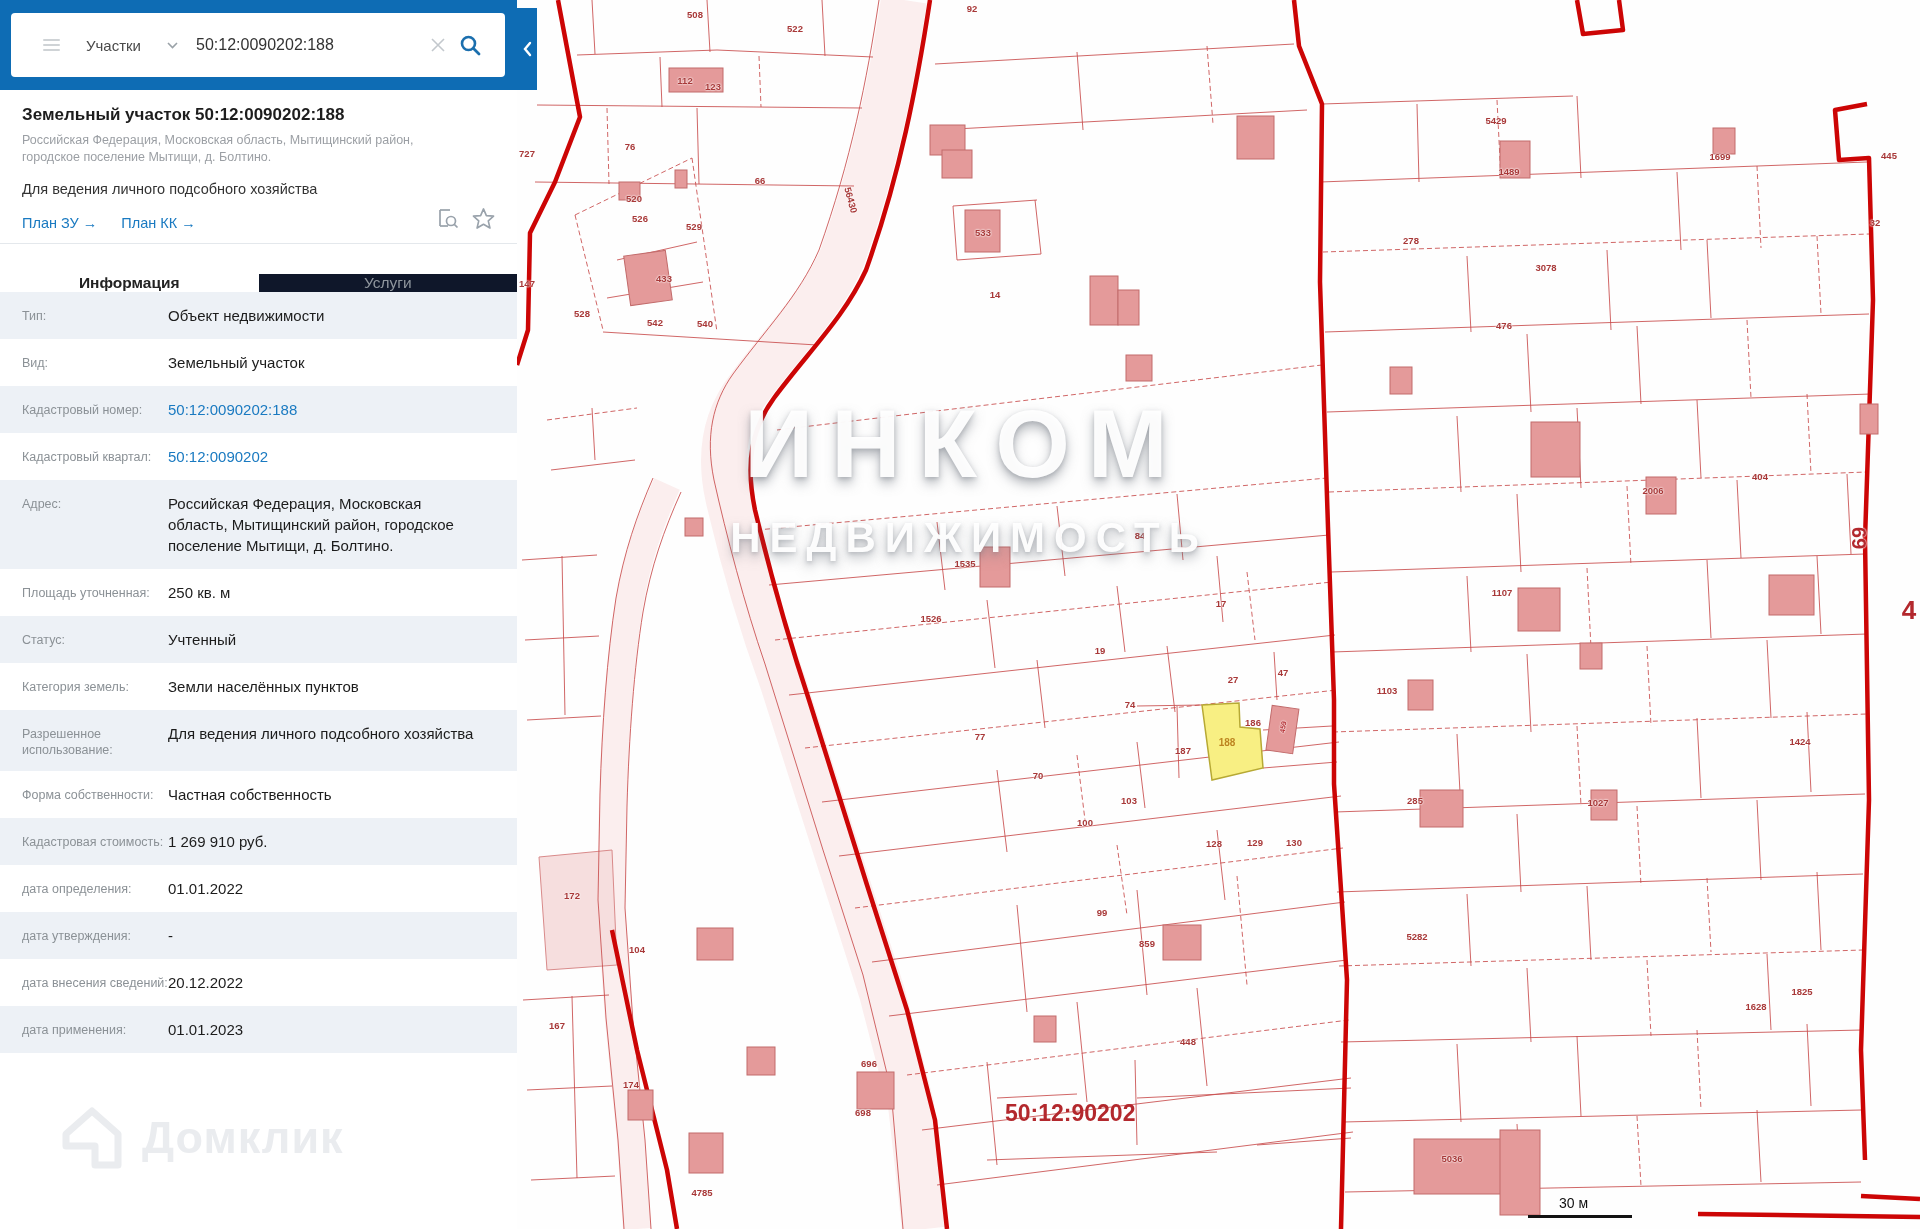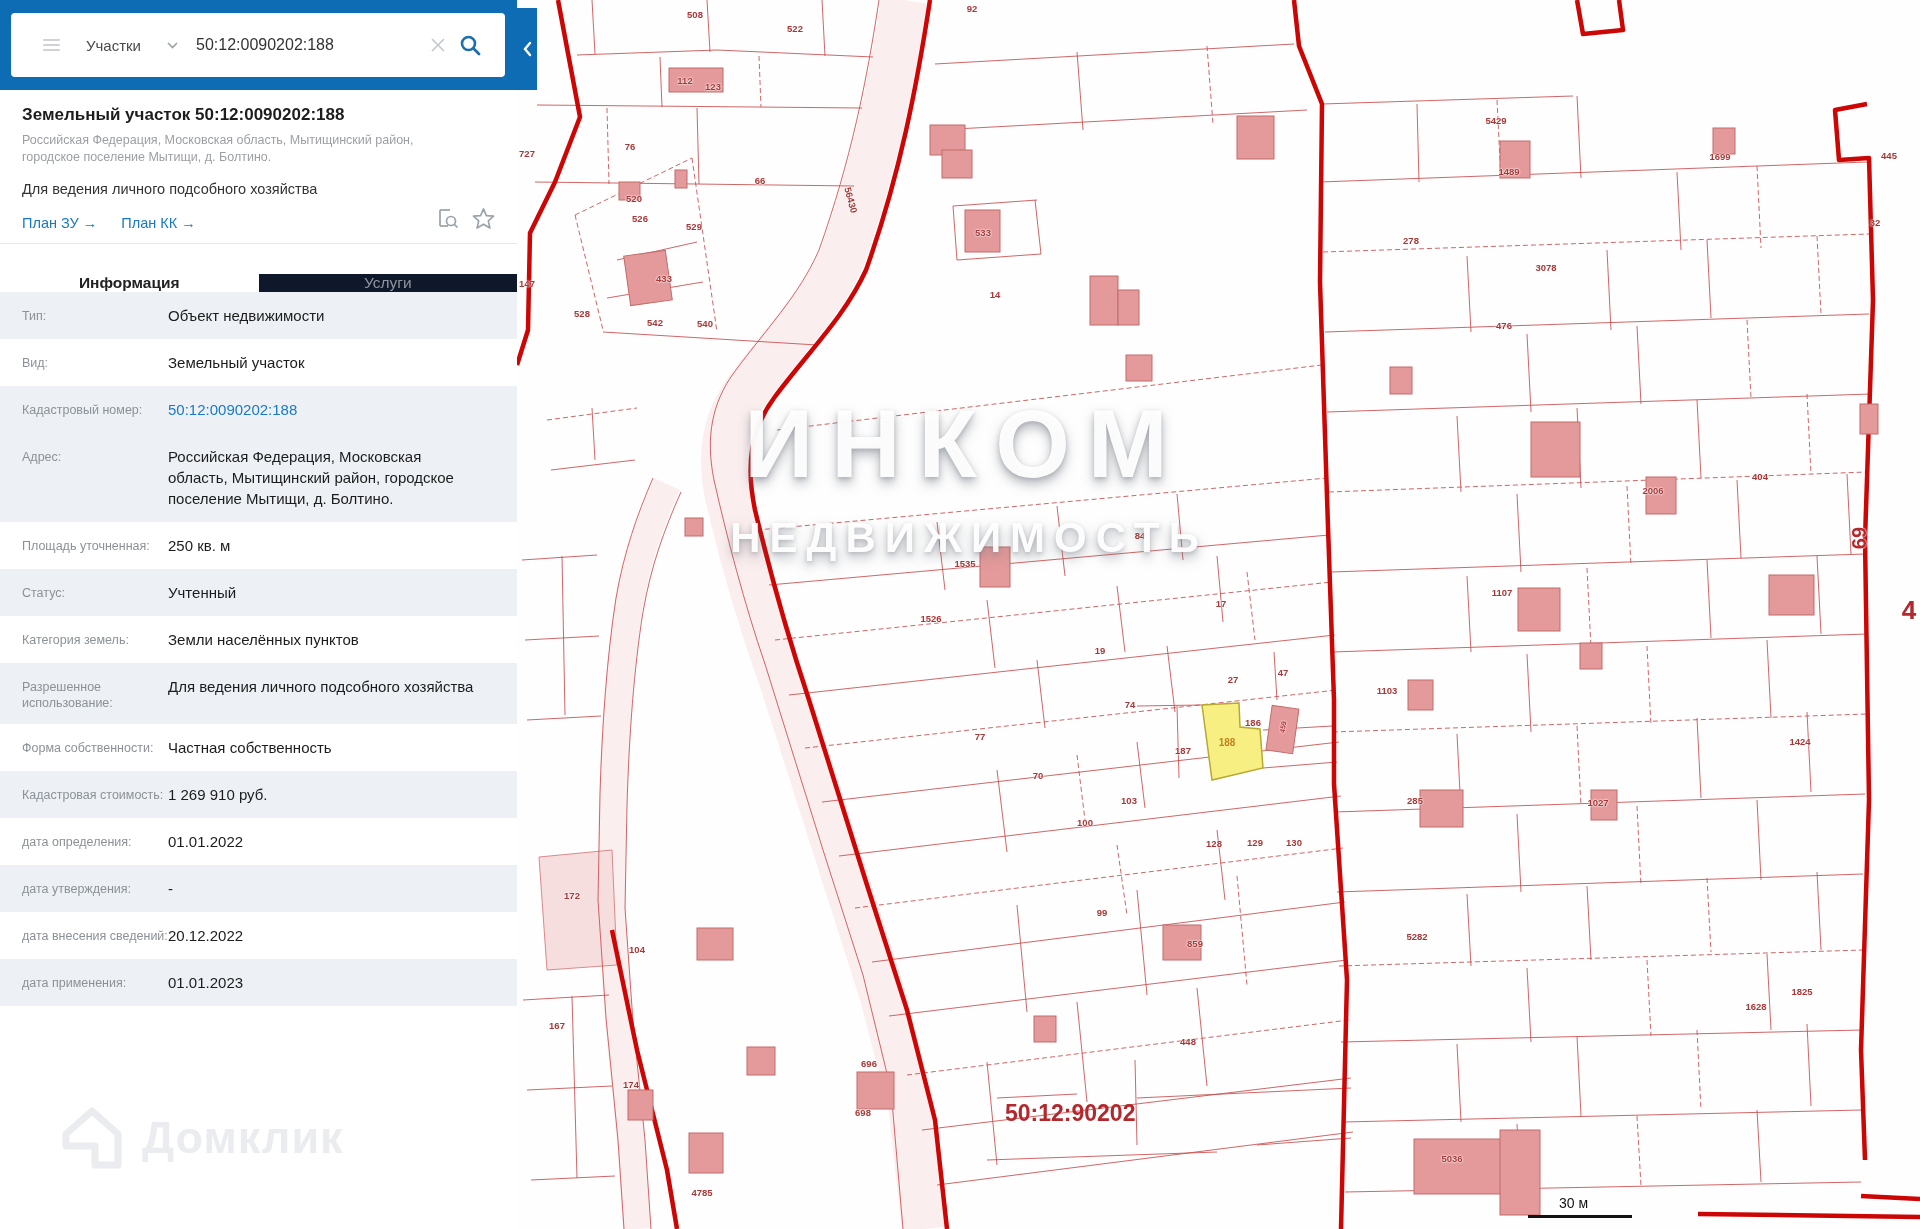--- a/index.html
+++ b/index.html
@@ -315,21 +315,21 @@
         <span class="mlabel" style="left: 766px; top: 672px; transform: translate(-50%, -50%);">47</span>
         <span class="mlabel" style="left: 716px; top: 679px; transform: translate(-50%, -50%);">27</span>
         <span class="mlabel" style="left: 736px; top: 722px; transform: translate(-50%, -50%);">186</span>
         <span class="mlabel" style="left: 666px; top: 750px; transform: translate(-50%, -50%);">187</span>
         <span class="mlabel" style="left: 766px; top: 727px; font-size: 7px; font-weight: bold; color: rgb(179, 40, 45); transform: translate(-50%, -50%) rotate(-80deg);">459</span>
         <span class="mlabel" style="left: 697px; top: 843px; transform: translate(-50%, -50%);">128</span>
         <span class="mlabel" style="left: 738px; top: 842px; transform: translate(-50%, -50%);">129</span>
         <span class="mlabel" style="left: 777px; top: 842px; transform: translate(-50%, -50%);">130</span>
         <span class="mlabel" style="left: 585px; top: 912px; transform: translate(-50%, -50%);">99</span>
         <span class="mlabel" style="left: 671px; top: 1041px; transform: translate(-50%, -50%);">448</span>
-        <span class="mlabel" style="left: 678px; top: 943px; transform: translate(-50%, -50%);">859</span>
+        <span class="mlabel" style="left: 630px; top: 943px; transform: translate(-50%, -50%);">859</span>
         <span class="mlabel" style="left: 463px; top: 736px; transform: translate(-50%, -50%);">77</span>
         <span class="mlabel" style="left: 521px; top: 775px; transform: translate(-50%, -50%);">70</span>
         <span class="mlabel" style="left: 568px; top: 822px; transform: translate(-50%, -50%);">100</span>
         <span class="mlabel" style="left: 612px; top: 800px; transform: translate(-50%, -50%);">103</span>
         <span class="mlabel" style="left: 55px; top: 895px; transform: translate(-50%, -50%);">172</span>
         <span class="mlabel" style="left: 120px; top: 949px; transform: translate(-50%, -50%);">104</span>
         <span class="mlabel" style="left: 114px; top: 1084px; transform: translate(-50%, -50%);">174</span>
         <span class="mlabel" style="left: 40px; top: 1025px; transform: translate(-50%, -50%);">167</span>
         <span class="mlabel" style="left: 185px; top: 1192px; transform: translate(-50%, -50%);">4785</span>
         <span class="mlabel" style="left: 352px; top: 1063px; transform: translate(-50%, -50%);">696</span>
@@ -436,20 +436,24 @@
           <div class="tvalue">Объект недвижимости</div>
         </div>
         <div class="trow">
           <div class="tlabel">Вид:</div>
           <div class="tvalue">Земельный участок</div>
         </div>
         <div class="trow alt">
           <div class="tlabel">Кадастровый номер:</div>
           <div class="tvalue link">50:12:0090202:188</div>
         </div>
+        <div class="trow">
+          <div class="tlabel">Кадастровый квартал:</div>
+          <div class="tvalue link">50:12:0090202</div>
+        </div>
         <div class="trow alt">
           <div class="tlabel">Адрес:</div>
           <div class="tvalue">Российская Федерация, Московская область, Мытищинский район, городское поселение Мытищи, д. Болтино.</div>
         </div>
         <div class="trow">
           <div class="tlabel">Площадь уточненная:</div>
           <div class="tvalue">250 кв. м</div>
         </div>
         <div class="trow alt">
           <div class="tlabel">Статус:</div>

